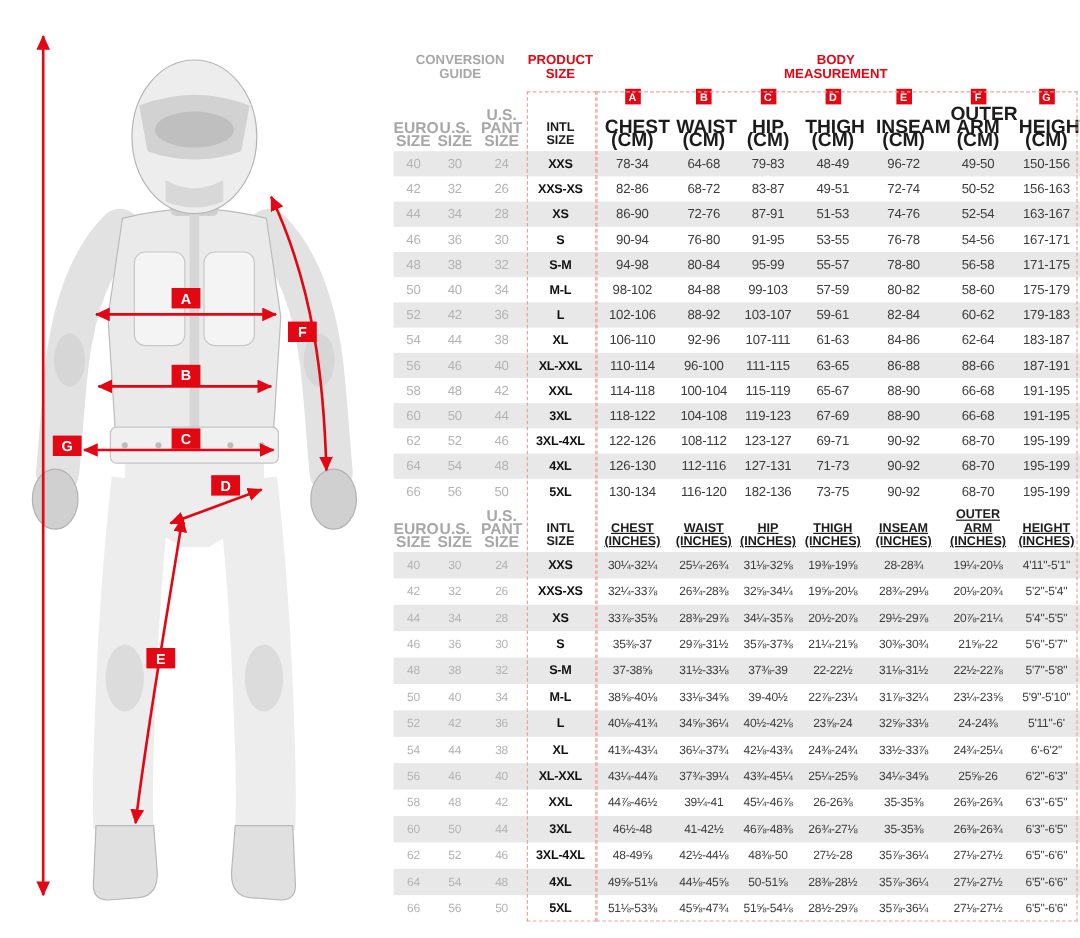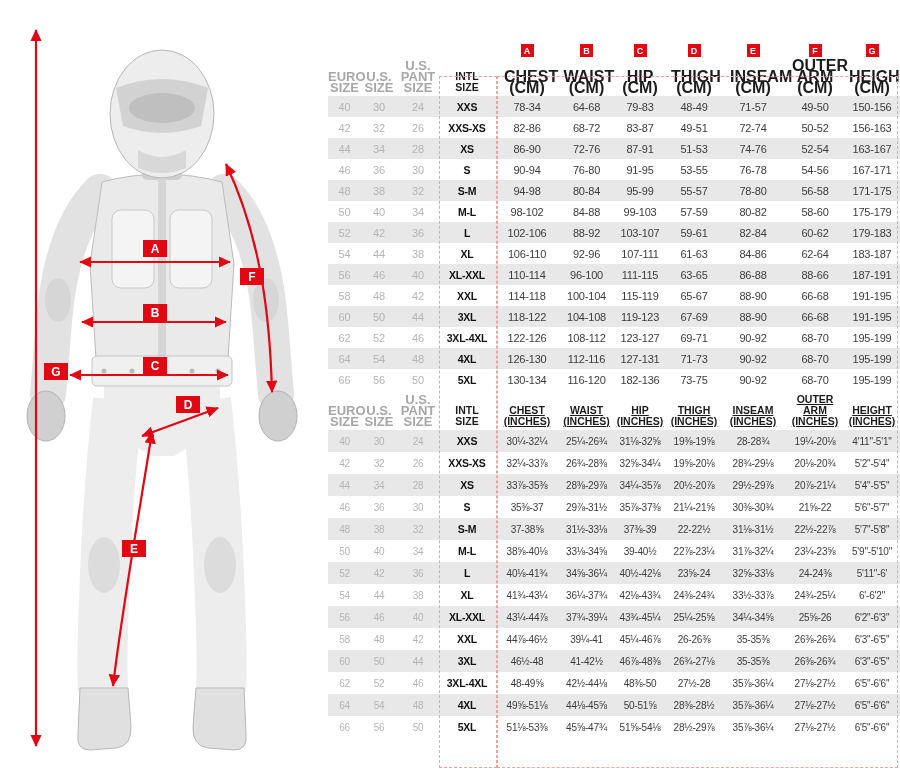--- a/index.html
+++ b/index.html
@@ -144,20 +144,25 @@
         <g>
           <rect x="44" y="363" width="24" height="17" fill="#e30613"></rect>
           <text x="56" y="376" fill="#ffffff" text-anchor="middle">G</text>
         </g>
       </g>
     </svg>
   </div>
 
   <div class="table-pane">
 
+    <div class="grid titles">
+      <div class="title gray"><span>CONVERSION GUIDE</span></div>
+      <div class="title red product"><span>PRODUCT SIZE</span></div>
+      <div class="title red body"><span>BODY MEASUREMENT</span></div>
+    </div>
 
     <div class="grid cm-header" id="cm-header">
         <div class="size-h">EURO SIZE</div>
         <div class="size-h">U.S. SIZE</div>
         <div class="size-h">U.S. PANT SIZE</div>
         <div class="intl-h">INTL
 SIZE</div>
         <div class="mcol">
           <span class="badge">A</span>
           <span class="mlabel">CHEST (CM)</span>
@@ -190,21 +195,21 @@
     <div id="cm-body">
         <div class="grid row cm-row stripe">
           <span class="cell c-gray">40</span>
           <span class="cell c-gray">30</span>
           <span class="cell c-gray">24</span>
           <span class="cell c-intl">XXS</span>
           <span class="cell c-val">78-34</span>
           <span class="cell c-val">64-68</span>
           <span class="cell c-val">79-83</span>
           <span class="cell c-val">48-49</span>
-          <span class="cell c-val">71-57</span>
+          <span class="cell c-val">96-72</span>
           <span class="cell c-val">49-50</span>
           <span class="cell c-val">150-156</span>
         </div>
         <div class="grid row cm-row">
           <span class="cell c-gray">42</span>
           <span class="cell c-gray">32</span>
           <span class="cell c-gray">26</span>
           <span class="cell c-intl">XXS-XS</span>
           <span class="cell c-val">82-86</span>
           <span class="cell c-val">68-72</span>

